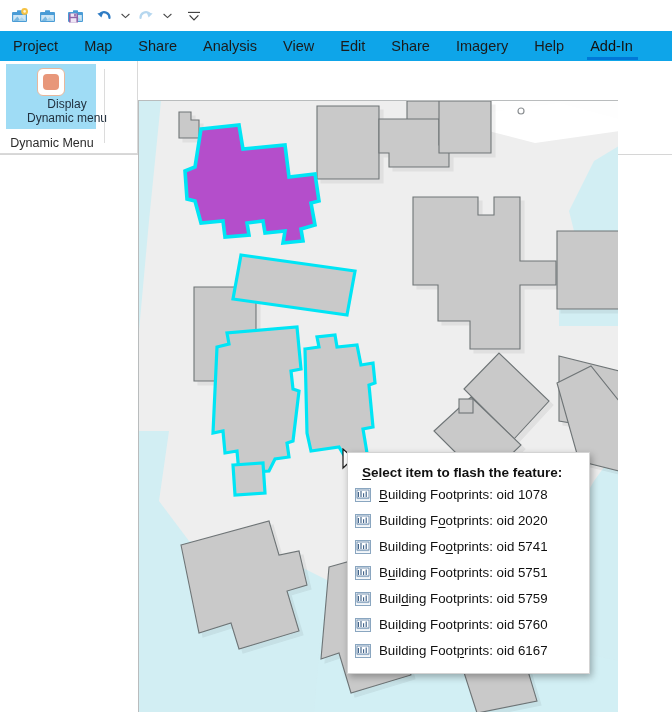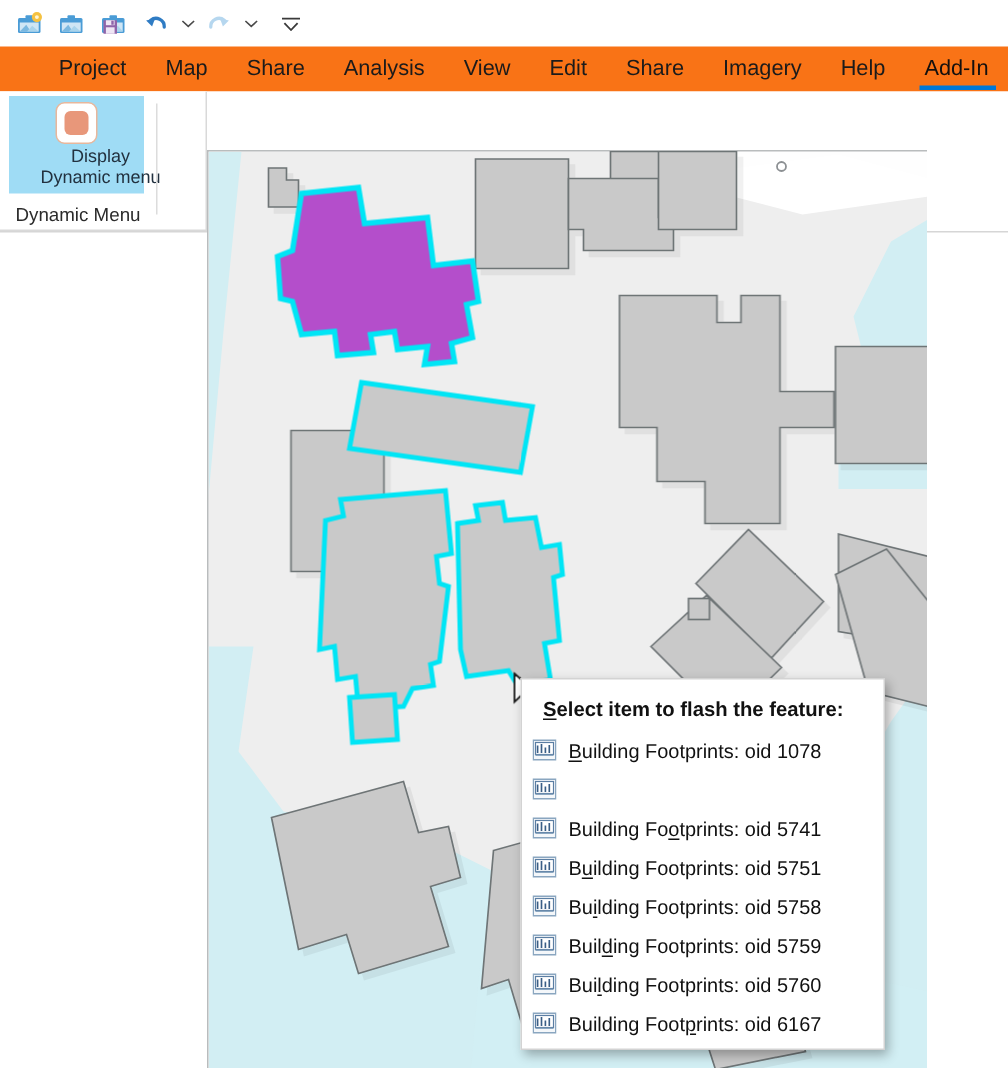--- a/index.html
+++ b/index.html
@@ -39,24 +39,23 @@
   .qat-caret {
     width: 14px; height: 26px;
     display: flex; align-items: center; justify-content: center;
   }
 
   
   .tabstrip {
     position: absolute;
     left: 0; top: 31px;
     width: 672px; height: 30px;
-    background: #f97316;
+    background: #0ea5e9;
     display: flex;
     align-items: flex-end;
-    justify-content: flex-end;
   }
   .tab {
     position: relative;
     height: 30px;
     padding: 0 13px;
     display: flex;
     align-items: center;
     font-size: 14.5px;
     color: #1b1b1b;
     cursor: default;
@@ -171,21 +170,20 @@
     align-items: center;
     padding-left: 14px;
     font-size: 13.5px;
     font-weight: bold;
     color: #111111;
     white-space: nowrap;
   }
   .ctx-item {
     height: 26px;
     display: flex;
-    align-items: center;
     padding-left: 7px;
     font-size: 13.3px;
     color: #111111;
     white-space: nowrap;
     cursor: default;
   }
   .ctx-icon {
     width: 16px; height: 16px;
     margin-right: 8px;
     flex: 0 0 16px;
@@ -404,20 +402,21 @@
 
     <div class="ctx-item">
       <span class="ctx-icon">
         <svg width="16" height="16" viewBox="0 0 16 16">
           <rect x="0.5" y="1.5" width="15" height="13" fill="#f4f7fa" stroke="#8aa6c0"></rect>
           <rect x="2" y="3" width="12" height="8" fill="#ffffff" stroke="#5b7ea3" stroke-width="0.8"></rect>
           <path d="M3.4 10 L3.4 5 M6 10 L6 4 M8.6 10 L8.6 6.3 M11.2 10 L11.2 4.6" stroke="#3a5e86" stroke-width="1.1"></path>
           <path d="M2 11.6 L14 11.6" stroke="#8aa6c0" stroke-width="0.8"></path>
         </svg>
       </span>
+      <span class="ctx-label">Building F<u>o</u>otprints: oid 2020</span>
     </div>
 
     <div class="ctx-item">
       <span class="ctx-icon">
         <svg width="16" height="16" viewBox="0 0 16 16">
           <rect x="0.5" y="1.5" width="15" height="13" fill="#f4f7fa" stroke="#8aa6c0"></rect>
           <rect x="2" y="3" width="12" height="8" fill="#ffffff" stroke="#5b7ea3" stroke-width="0.8"></rect>
           <path d="M3.4 10 L3.4 5 M6 10 L6 4 M8.6 10 L8.6 6.3 M11.2 10 L11.2 4.6" stroke="#3a5e86" stroke-width="1.1"></path>
           <path d="M2 11.6 L14 11.6" stroke="#8aa6c0" stroke-width="0.8"></path>
         </svg>
@@ -430,31 +429,20 @@
         <svg width="16" height="16" viewBox="0 0 16 16">
           <rect x="0.5" y="1.5" width="15" height="13" fill="#f4f7fa" stroke="#8aa6c0"></rect>
           <rect x="2" y="3" width="12" height="8" fill="#ffffff" stroke="#5b7ea3" stroke-width="0.8"></rect>
           <path d="M3.4 10 L3.4 5 M6 10 L6 4 M8.6 10 L8.6 6.3 M11.2 10 L11.2 4.6" stroke="#3a5e86" stroke-width="1.1"></path>
           <path d="M2 11.6 L14 11.6" stroke="#8aa6c0" stroke-width="0.8"></path>
         </svg>
       </span>
       <span class="ctx-label">B<u>u</u>ilding Footprints: oid 5751</span>
     </div>
 
-    <div class="ctx-item">
-      <span class="ctx-icon">
-        <svg width="16" height="16" viewBox="0 0 16 16">
-          <rect x="0.5" y="1.5" width="15" height="13" fill="#f4f7fa" stroke="#8aa6c0"></rect>
-          <rect x="2" y="3" width="12" height="8" fill="#ffffff" stroke="#5b7ea3" stroke-width="0.8"></rect>
-          <path d="M3.4 10 L3.4 5 M6 10 L6 4 M8.6 10 L8.6 6.3 M11.2 10 L11.2 4.6" stroke="#3a5e86" stroke-width="1.1"></path>
-          <path d="M2 11.6 L14 11.6" stroke="#8aa6c0" stroke-width="0.8"></path>
-        </svg>
-      </span>
-      <span class="ctx-label">Bu<u>i</u>lding Footprints: oid 5758</span>
-    </div>
 
     <div class="ctx-item">
       <span class="ctx-icon">
         <svg width="16" height="16" viewBox="0 0 16 16">
           <rect x="0.5" y="1.5" width="15" height="13" fill="#f4f7fa" stroke="#8aa6c0"></rect>
           <rect x="2" y="3" width="12" height="8" fill="#ffffff" stroke="#5b7ea3" stroke-width="0.8"></rect>
           <path d="M3.4 10 L3.4 5 M6 10 L6 4 M8.6 10 L8.6 6.3 M11.2 10 L11.2 4.6" stroke="#3a5e86" stroke-width="1.1"></path>
           <path d="M2 11.6 L14 11.6" stroke="#8aa6c0" stroke-width="0.8"></path>
         </svg>
       </span>

